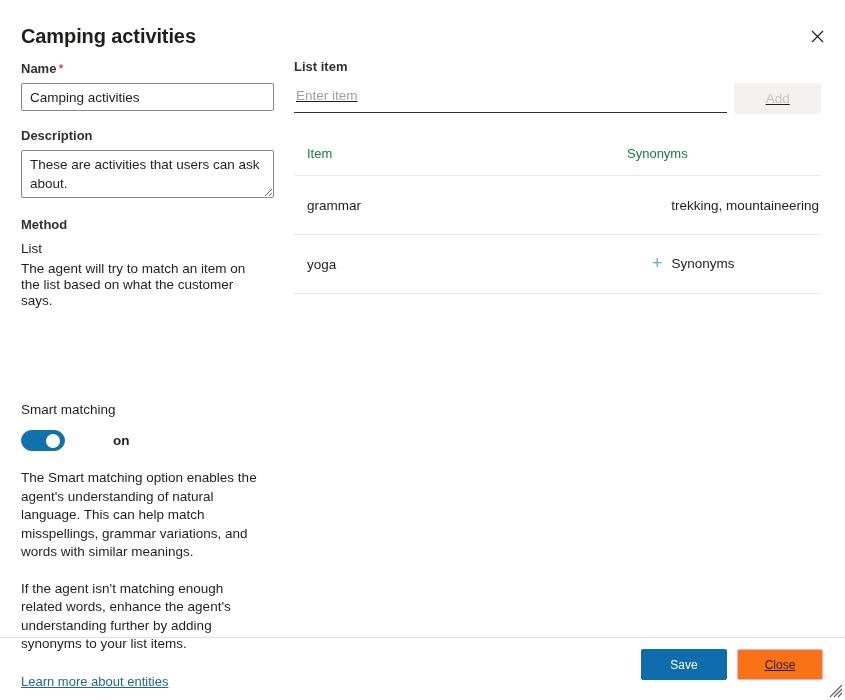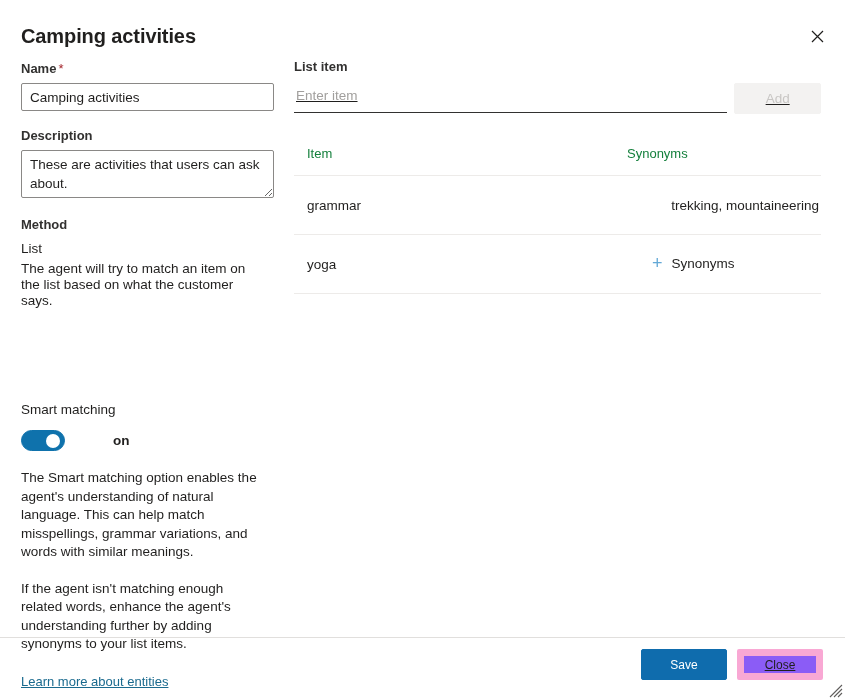--- a/index.html
+++ b/index.html
@@ -299,22 +299,22 @@
     font-family: "Liberation Sans", sans-serif;
     cursor: pointer;
     padding: 0 16px;
   }
   .btn-primary {
     background: #0f6cad;
     border: 1px solid #0f6cad;
     color: #ffffff;
   }
   .btn-secondary {
-    background: #8b5cf6;
-    border: 7px solid #f9a8d4;
+    background: #f97316;
+    border: 1px solid #f9a8d4;
     color: #201f1e;
     text-decoration: underline;
   }
 
   
   .resize-grip {
     position: absolute;
     right: 2px;
     bottom: 2px;
     width: 14px;

